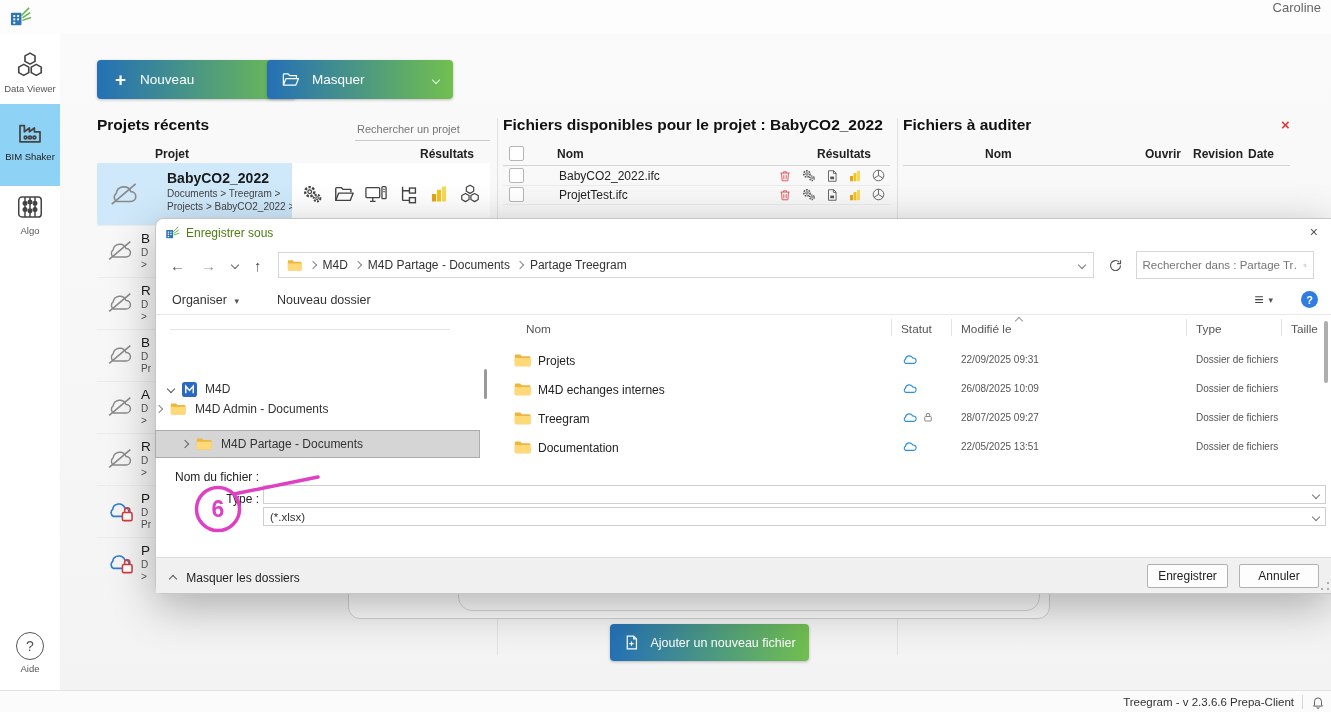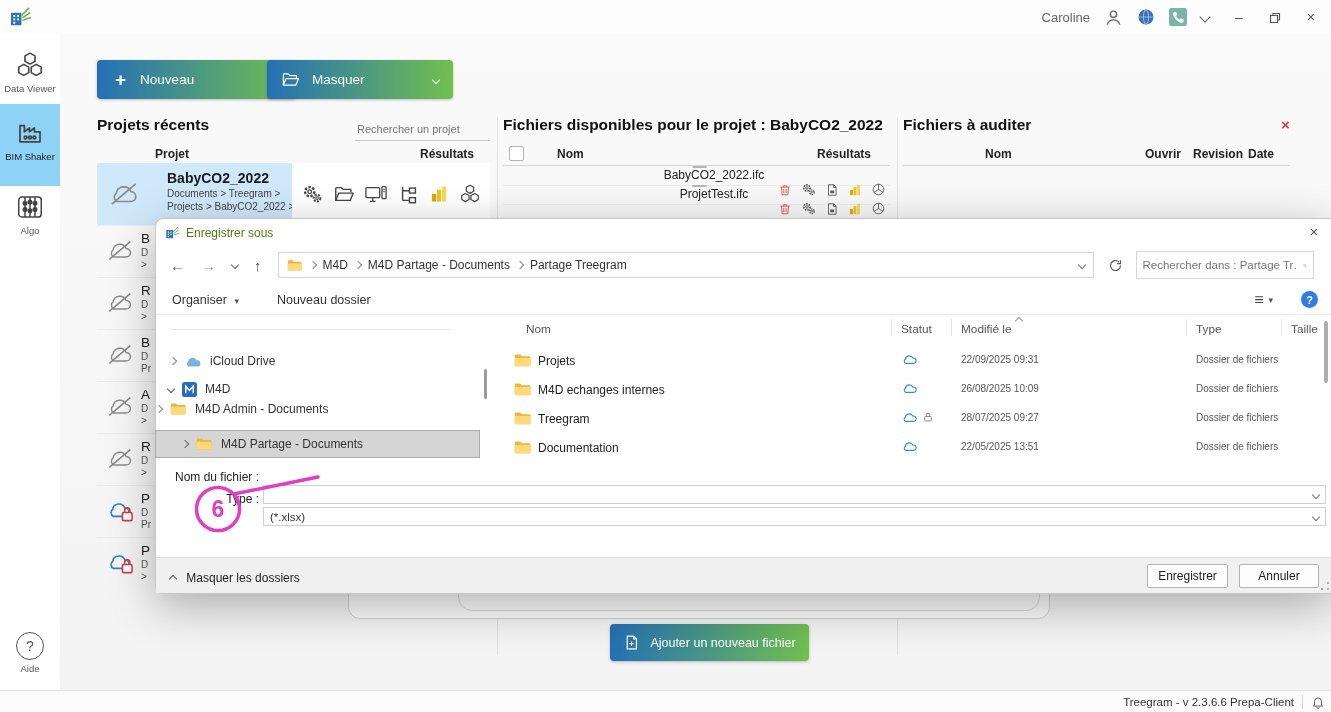--- a/index.html
+++ b/index.html
@@ -8,21 +8,21 @@
   .abs{position:absolute;}
   svg.ic{display:inline-block;vertical-align:middle;}
   .chv{display:inline-block;width:7px;height:7px;border-right:1.8px solid currentColor;border-bottom:1.8px solid currentColor;}
   .chv.down{transform:rotate(45deg);}
   .chv.right{transform:rotate(-45deg);}
   .chv.up{transform:rotate(-135deg);}
   .chv.sm{width:5px;height:5px;border-width:1.4px;}
 
   
   .titlebar{left:0;top:0;width:1331px;height:34px;background:#fdfdfd;border-bottom:1px solid #e7e7e7;}
-  .tb-right{position:absolute;right:10px;top:0;height:34px;display:flex;align-items:center;gap:14px;color:#555;}
+  .tb-right{position:absolute;right:10px;top:0;height:34px;display:flex;align-items:center;gap:14px;color:#555;flex-direction:column;}
   .tb-user{font-size:13px;color:#666;}
   .winbtn{font-size:14px;color:#555;cursor:default;padding:0 6px;}
 
   
   .sidebar{left:0;top:34px;width:60px;height:656px;background:#ffffff;border-right:1px solid #ececec;text-decoration:underline;}
   .side-item{position:absolute;left:0;width:60px;text-align:center;color:#444;}
   .side-item .lbl{display:block;font-size:9.5px;color:#555;margin-top:3px;}
   .side-sel{background:#8ed3f6;}
 
   
@@ -32,21 +32,21 @@
   .colhead{font-size:12px;font-weight:bold;color:#222;}
   .gbtn{display:flex;align-items:center;background:linear-gradient(90deg,#2470b6,#72bf4f);
         border-radius:4px;color:#fff;box-shadow:0 1px 3px rgba(0,0,0,.25);cursor:pointer;}
   .gbtn .t{font-size:13.5px;}
   .searchbox{display:flex;align-items:center;border-bottom:1px solid #c9c9c9;}
   .searchbox input{border:0;outline:0;background:transparent;flex:1;font-size:11px;color:#444;
         font-family:"Liberation Sans",sans-serif;}
   .selrow{background:#cfe9fb;border-radius:2px;}
   .prow{border-top:1px solid #ececec;}
   .cbx{display:inline-block;width:13px;height:13px;border:1px solid #b5b5b5;border-radius:2px;background:#fff;}
-  .frow{display:flex;align-items:center;border-bottom:1px solid #ebebeb;flex-direction:column;}
+  .frow{display:flex;align-items:center;border-bottom:1px solid #ebebeb;}
   .ficons{display:flex;align-items:center;gap:9px;margin-left:auto;color:#555;}
 
   
   .dialog{left:155px;top:218px;width:1176px;height:374px;background:#fff;border:1px solid #c6c6c6;
           border-right:0;border-radius:8px 0 0 8px;box-shadow:0 12px 45px rgba(0,0,0,.3);z-index:10;}
   .dlg-title{position:absolute;left:0;top:0;width:100%;height:28px;}
   .addrbar{position:absolute;left:0;top:30px;width:100%;height:32px;display:flex;align-items:center;color:#555;}
   .crumbbox{display:flex;align-items:center;gap:7px;height:26px;border:1px solid #d6d6d6;background:#fff;
             padding:0 8px;font-size:12px;color:#333;}
   .boxfield{border:1px solid #d6d6d6;background:#fff;height:26px;display:flex;align-items:center;}
@@ -502,27 +502,20 @@
         <span>Organiser</span>
         <span style="font-size:9px;color:#555;margin-left:4px">▾</span>
       </span>
       <span style="margin-left:38px">Nouveau dossier</span>
       <span style="margin-left:auto;font-size:16px;color:#444">≡</span>
       <span style="font-size:9px;color:#555;margin-left:5px">▾</span>
       <span style="margin-left:28px;margin-right:14px;display:inline-flex;width:17px;height:17px;border-radius:50%;background:#2f7de1;color:#fff;font-size:11px;font-weight:bold;align-items:center;justify-content:center">?</span>
     </div>
 
     <div class="abs" style="left:14px;top:110px;width:280px;border-top:1px solid #e5e5e5"></div>
-    <div class="treerow" style="top:128px;padding-left:14px">
-      <span class="chv right sm" style="color:#888"></span>
-      <svg class="ic" width="18" height="13">
-          <use href="#i-icloud"></use>
-        </svg>
-      <span>iCloud Drive</span>
-    </div>
     <div class="treerow" style="top:156px;padding-left:12px">
       <span class="chv down sm" style="color:#555"></span>
       <svg class="ic" width="15" height="15">
           <use href="#i-m4d"></use>
         </svg>
       <span>M4D</span>
     </div>
     <div class="treerow" style="top:176px;">
       <span class="chv right sm" style="color:#888"></span>
       <svg class="ic" width="17" height="14">

